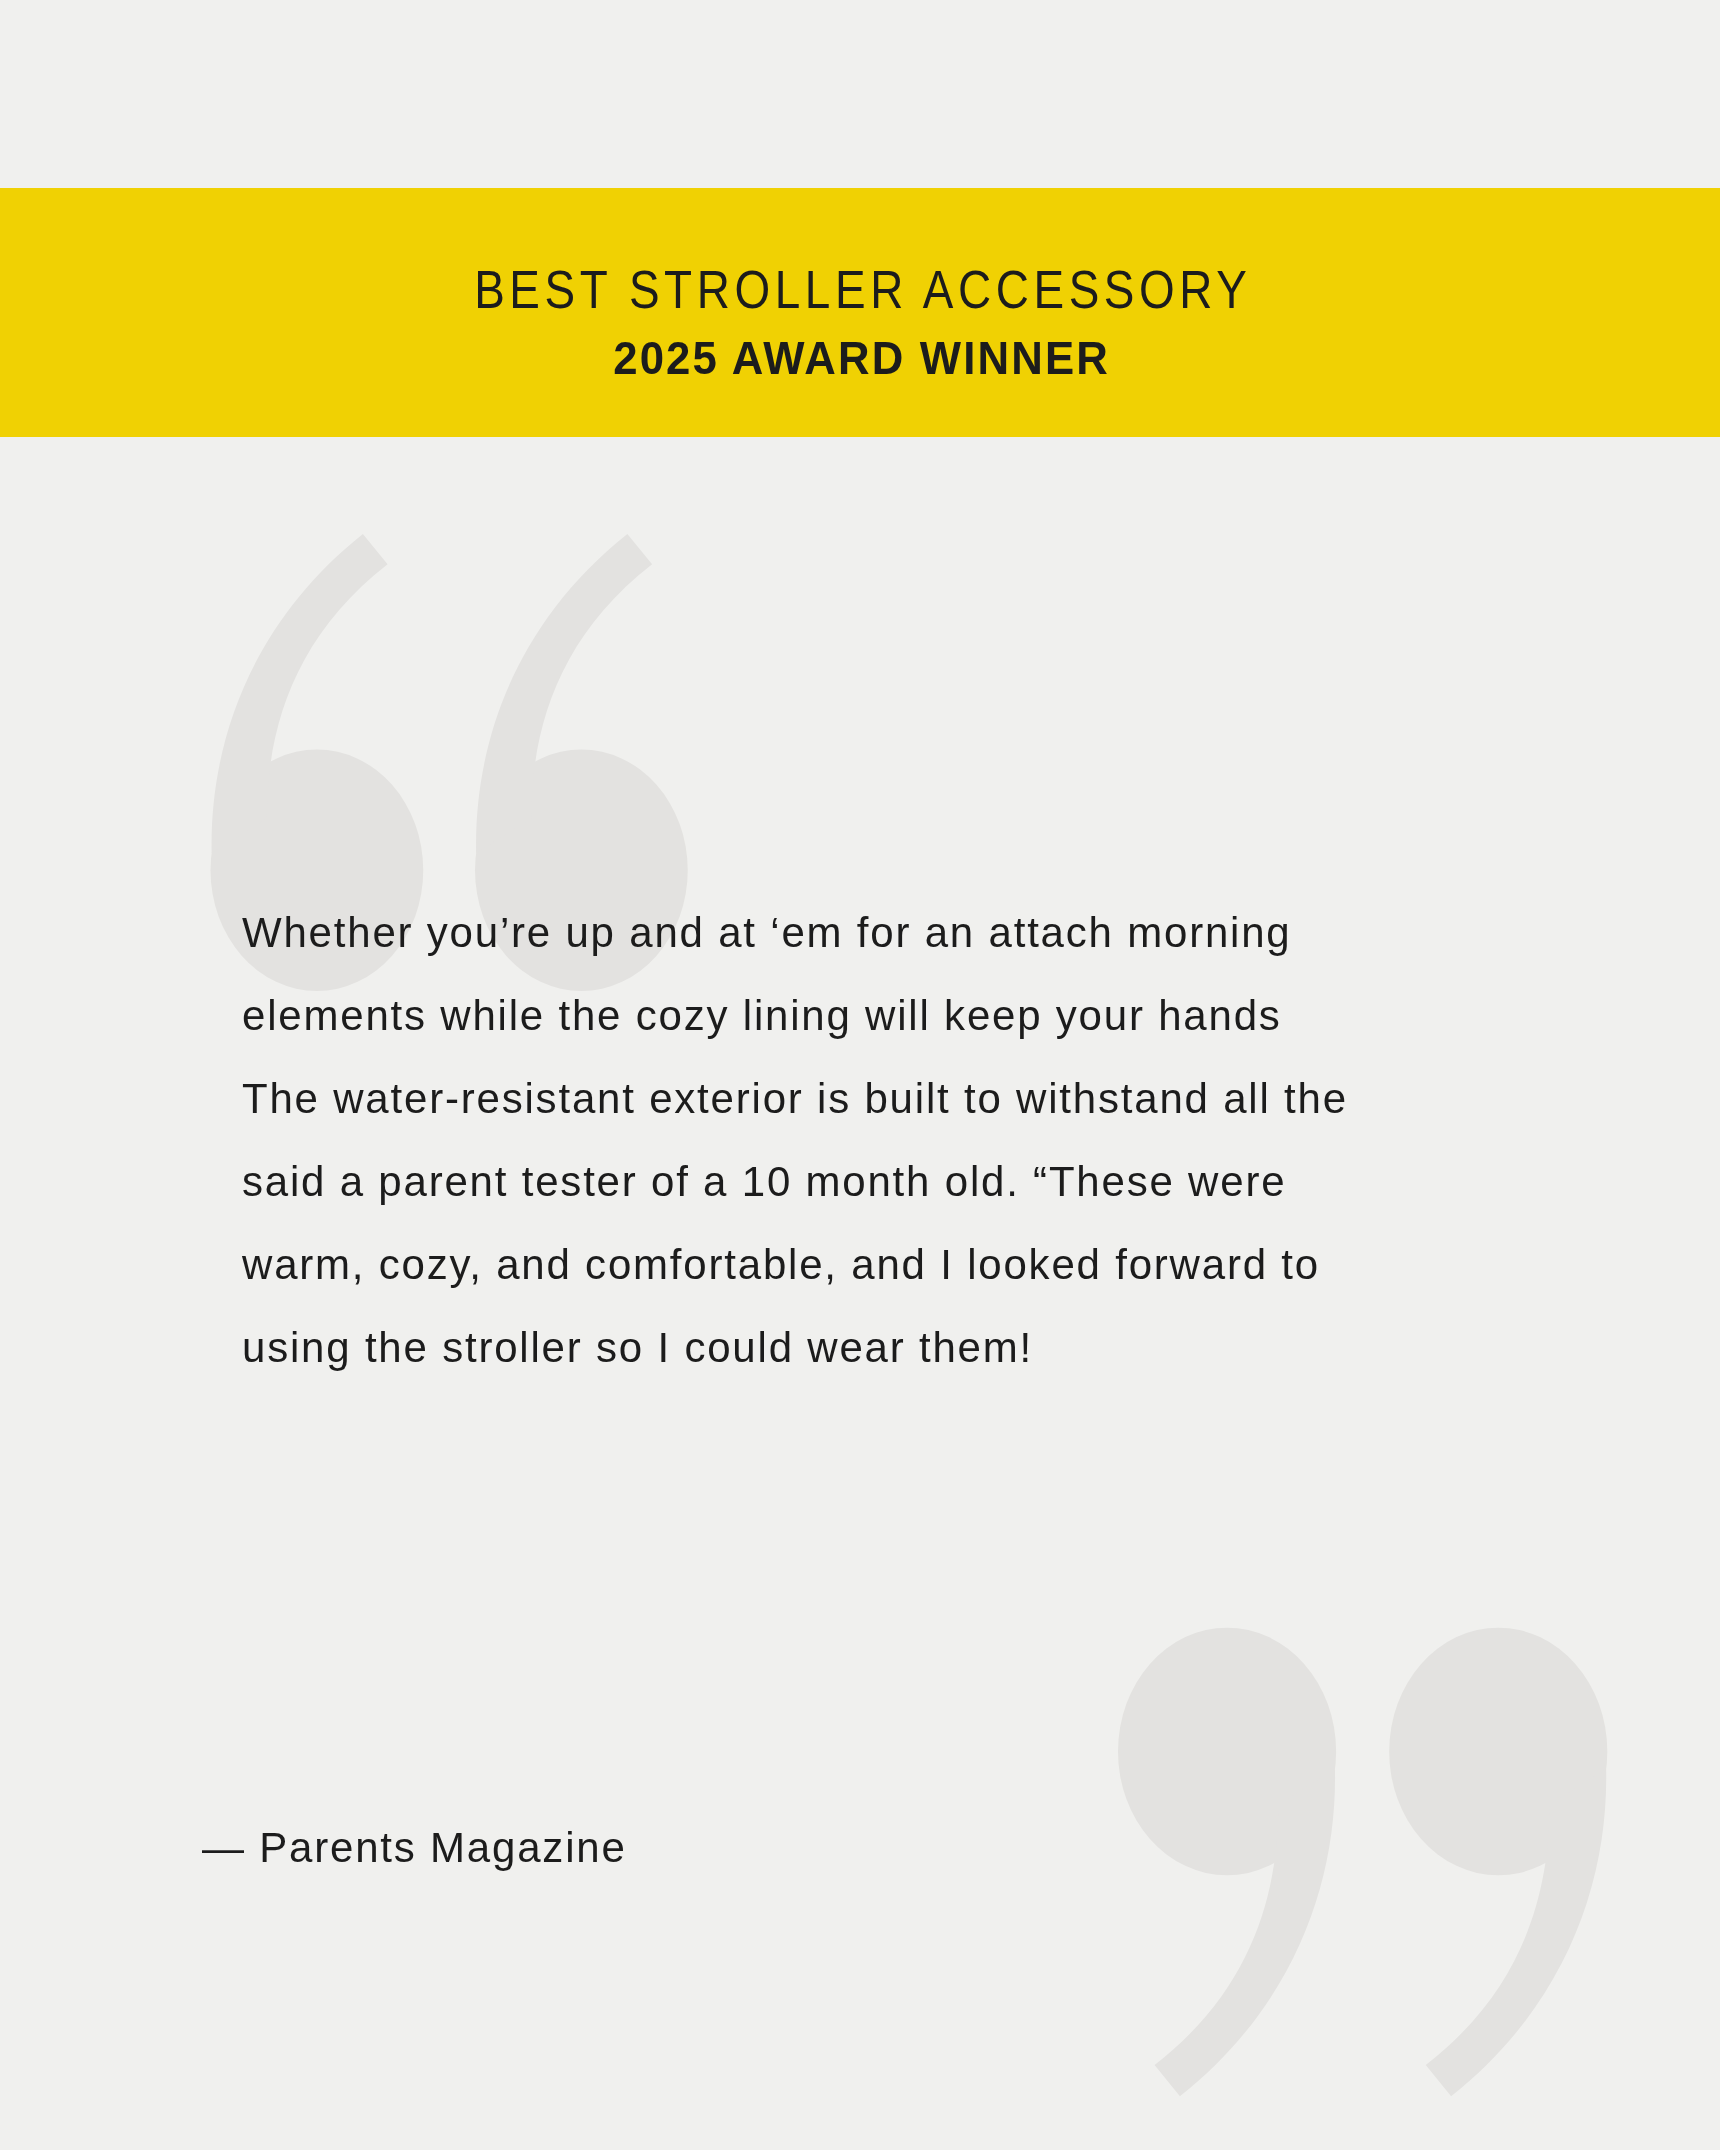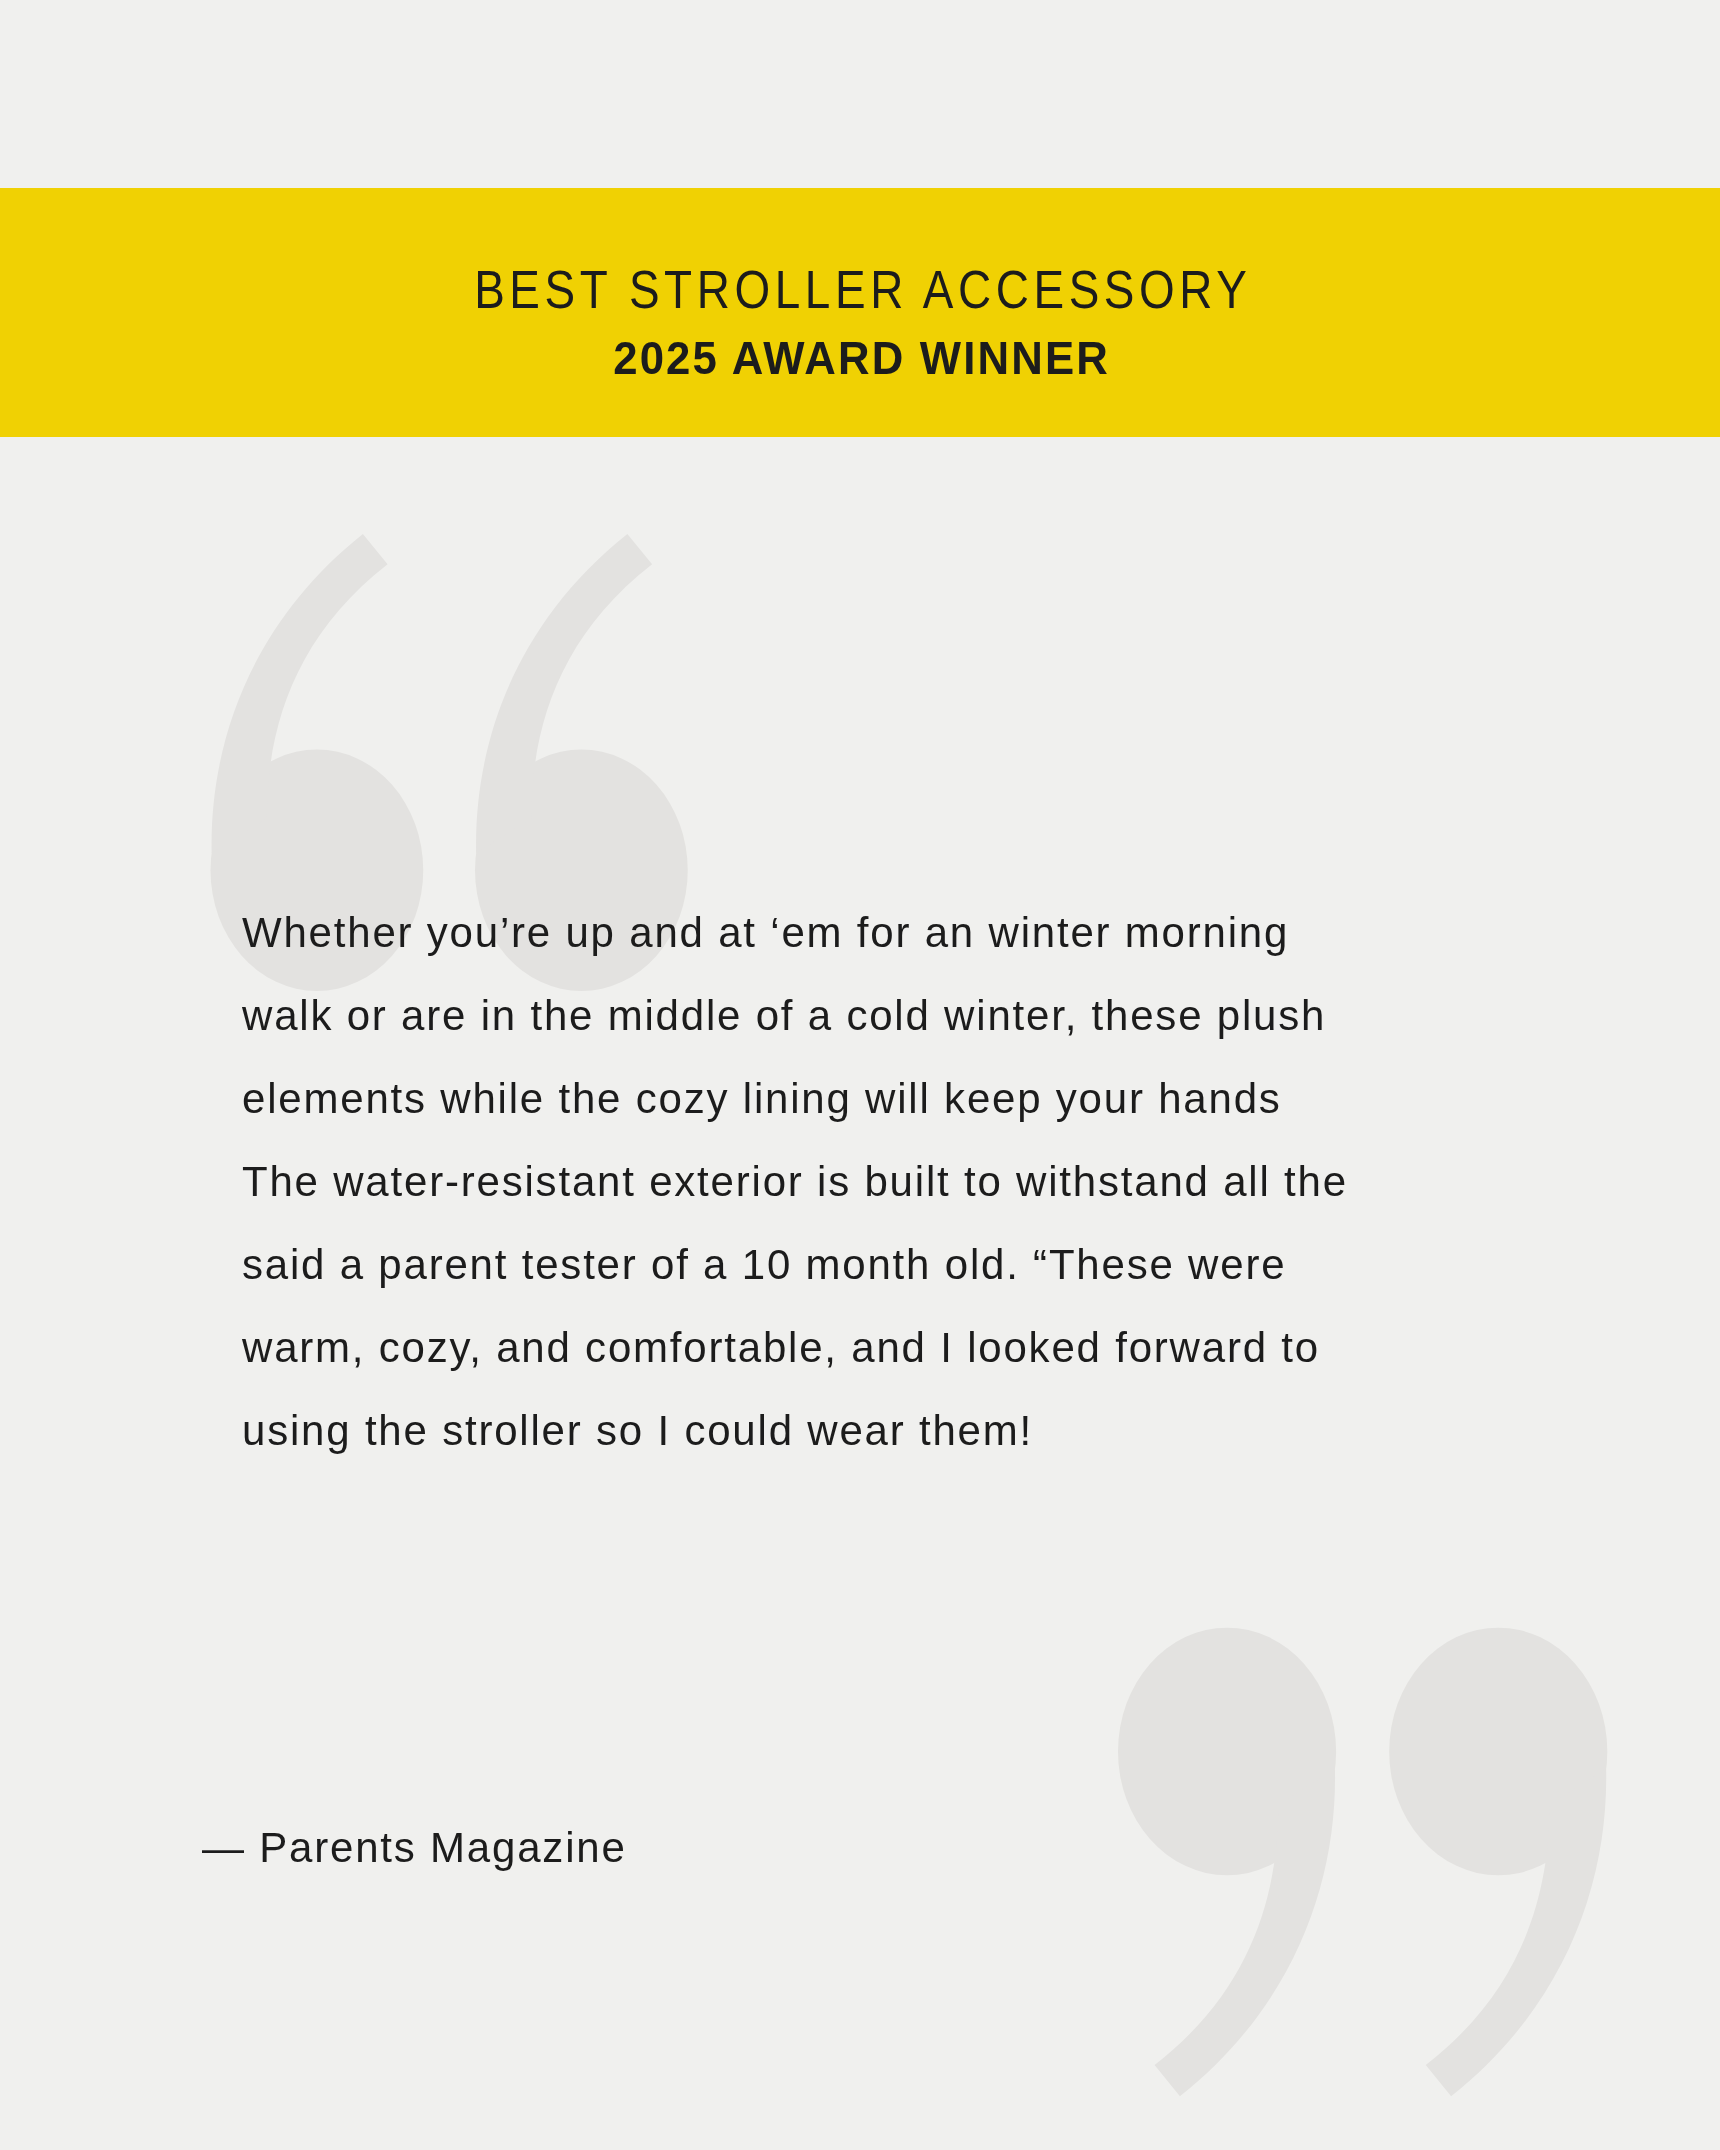--- a/index.html
+++ b/index.html
@@ -120,22 +120,21 @@
         </g>
         <g transform="translate(460,0)">
           <ellipse cx="185" cy="210" rx="185" ry="210"></ellipse>
           <path d="M368,240 C372,430 300,640 105,795 L62,742 C225,615 272,455 272,300 Z"></path>
         </g>
       </g>
     </svg>
   </figure>
 
   <blockquote class="quote-body">
-    <span class="quote-line">Whether you’re up and at ‘em for an winter morning</span>
-    <span class="quote-line">walk or are in the middle of a cold winter, these plush</span>
+    <span class="quote-line">Whether you’re up and at ‘em for an attach morning</span>
     <span class="quote-line">elements while the cozy lining will keep your hands</span>
     <span class="quote-line">The water-resistant exterior is built to withstand all the</span>
     <span class="quote-line">said a parent tester of a 10 month old. “These were</span>
     <span class="quote-line">warm, cozy, and comfortable, and I looked forward to</span>
     <span class="quote-line">using the stroller so I could wear them!</span>
   </blockquote>
 
   <div class="attribution">— Parents Magazine</div>
 
   <figure class="qmark qmark-close">

